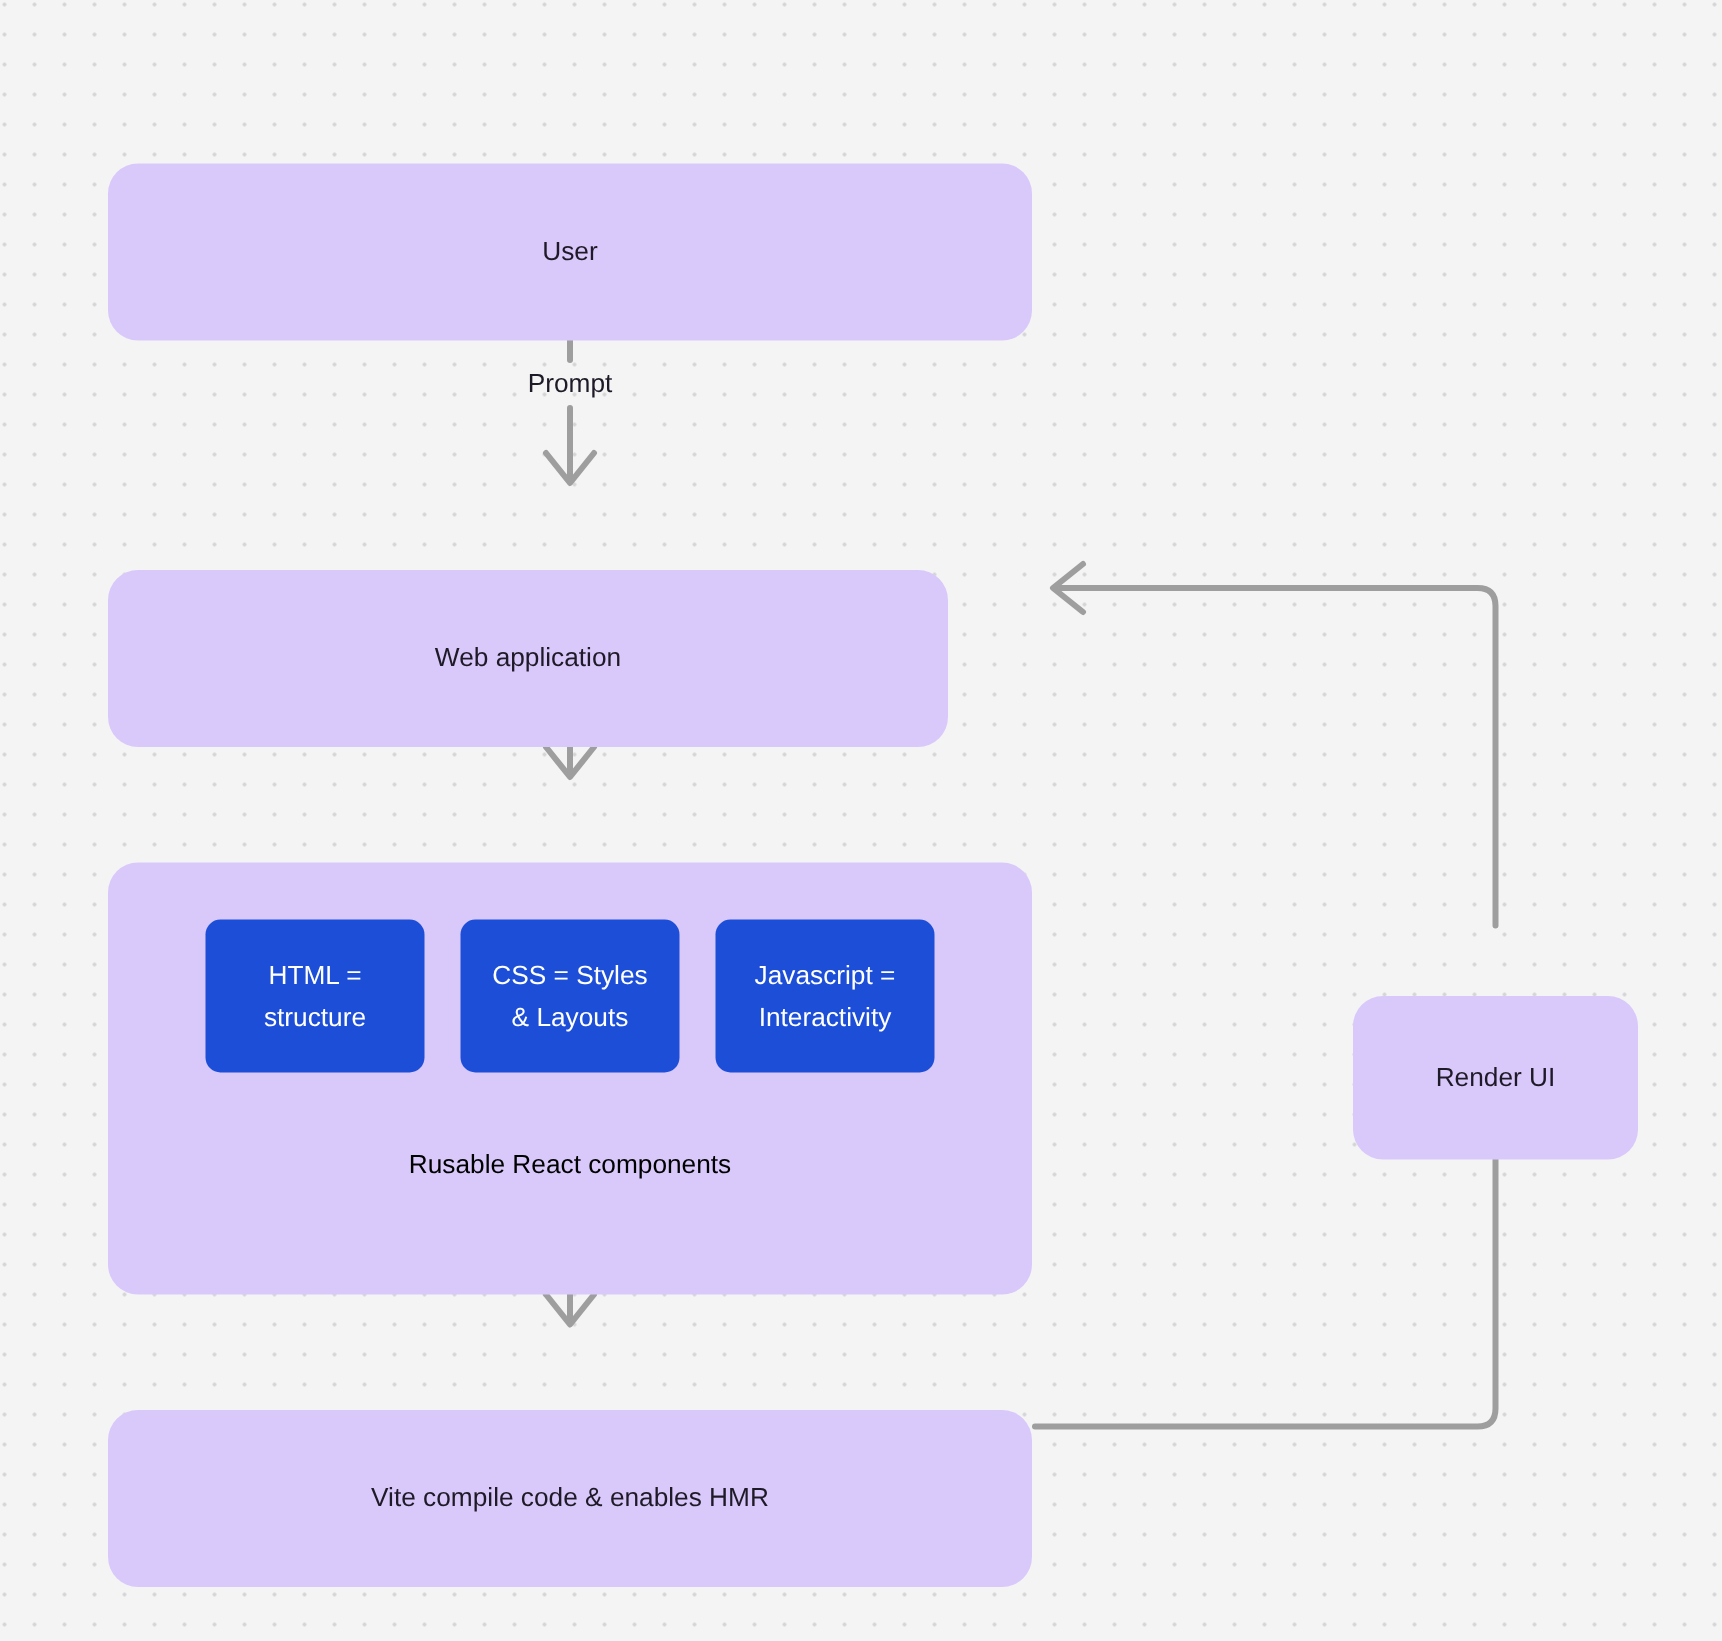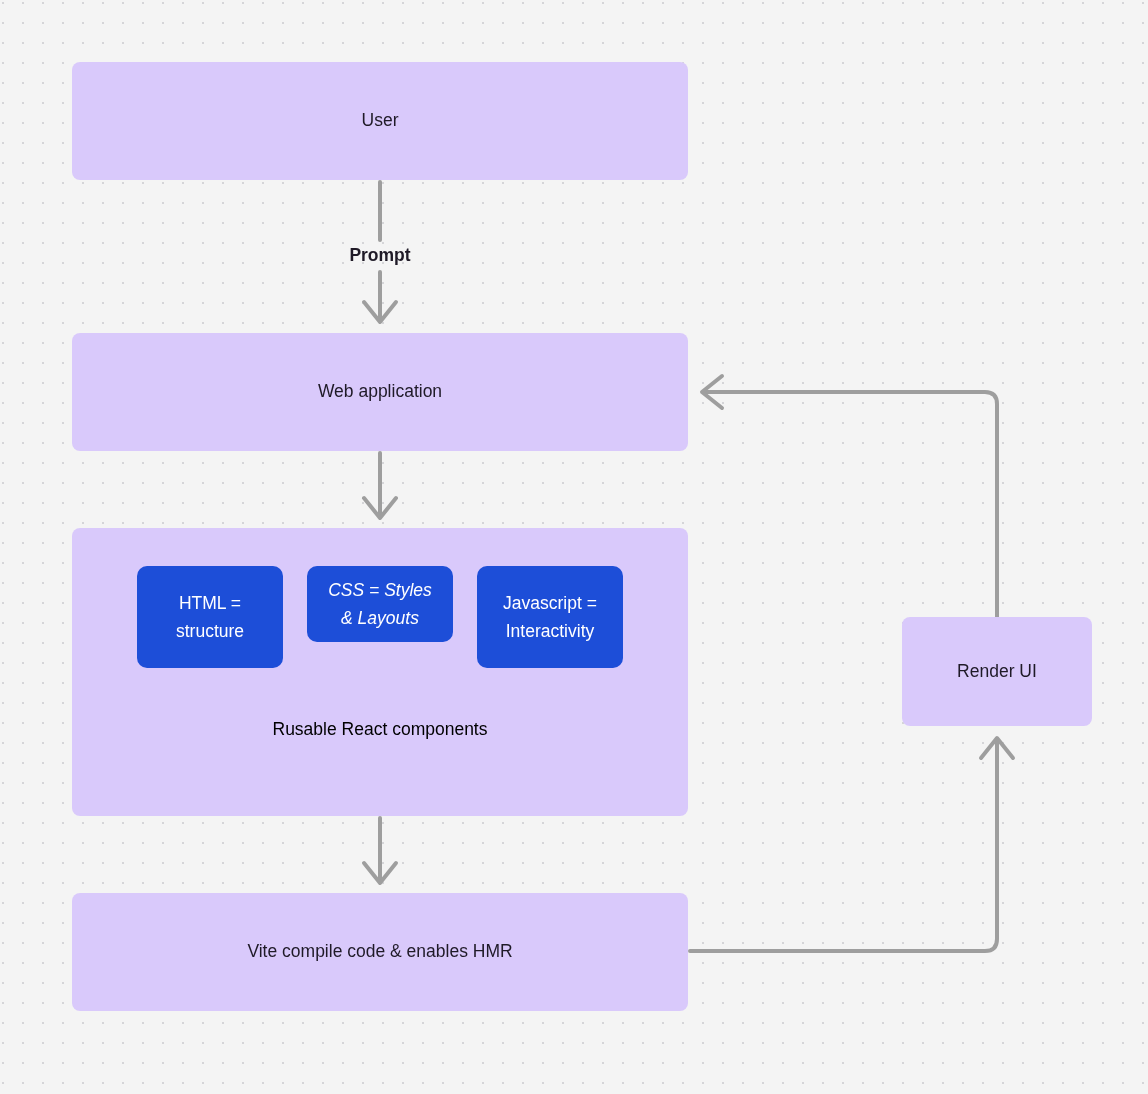--- a/index.html
+++ b/index.html
@@ -32,24 +32,25 @@
   .node {
     position: absolute;
     box-sizing: border-box;
     display: flex;
     align-items: center;
     justify-content: center;
     text-align: center;
   }
   .node-lavender {
     background: #d9c9fb;
-    border-radius: 8px;
+    border-radius: 20px;
     color: #1f1a27;
     font-size: 17.5px;
     line-height: 1.35;
+    margin-top: 47px;
   }
   .node-lavender.group {
     align-items: flex-start;
     justify-content: flex-start;
   }
   .node-purple {
     background: #1d4ed8;
     border-radius: 10px;
     color: #ffffff;
     font-size: 17.5px;
@@ -112,35 +113,35 @@
     <g>
       <path d="M 997 617 L 997 404 Q 997 392 985 392 L 706 392" stroke="#9e9e9e" stroke-width="4" fill="none" stroke-linecap="round" stroke-linejoin="round"></path>
       <path d="M 722 376 L 702 392 L 722 408" stroke="#9e9e9e" stroke-width="4" fill="none" stroke-linecap="round" stroke-linejoin="round"></path>
     </g>
   </svg>
 
   <div class="node node-lavender" style="left:72px; top:62px; width:616px; height:118px;">
     <span>User</span>
   </div>
 
-  <div class="edge-label" style="left:320px; top:245px; width:120px;font-weight:bold;">
+  <div class="edge-label" style="left:320px; top:245px; width:120px;">
     <span>Prompt</span>
   </div>
 
-  <div class="node node-lavender" style="left:72px; top:333px; width:616px; height:118px;">
+  <div class="node node-lavender" style="left:72px; top:333px; width:560px; height:118px;">
     <span>Web application</span>
   </div>
 
   <div class="node node-lavender group" style="left:72px; top:528px; width:616px; height:288px;">
     <div class="group-inner-row">
       <div class="node node-purple" style="left:65px; top:0px; width:146px; height:102px; flex-direction:column;">
         <span>HTML =</span>
         <span>structure</span>
       </div>
-      <div class="node node-purple" style="left:235px; top:0px; width:146px; height:76px; flex-direction:column;font-style:italic;">
+      <div class="node node-purple" style="left:235px; top:0px; width:146px; height:102px; flex-direction:column;">
         <span>CSS = Styles</span>
         <span>&amp; Layouts</span>
       </div>
       <div class="node node-purple" style="left:405px; top:0px; width:146px; height:102px; flex-direction:column;">
         <span>Javascript =</span>
         <span>Interactivity</span>
       </div>
     </div>
     <div class="group-caption">Rusable React components</div>
   </div>

